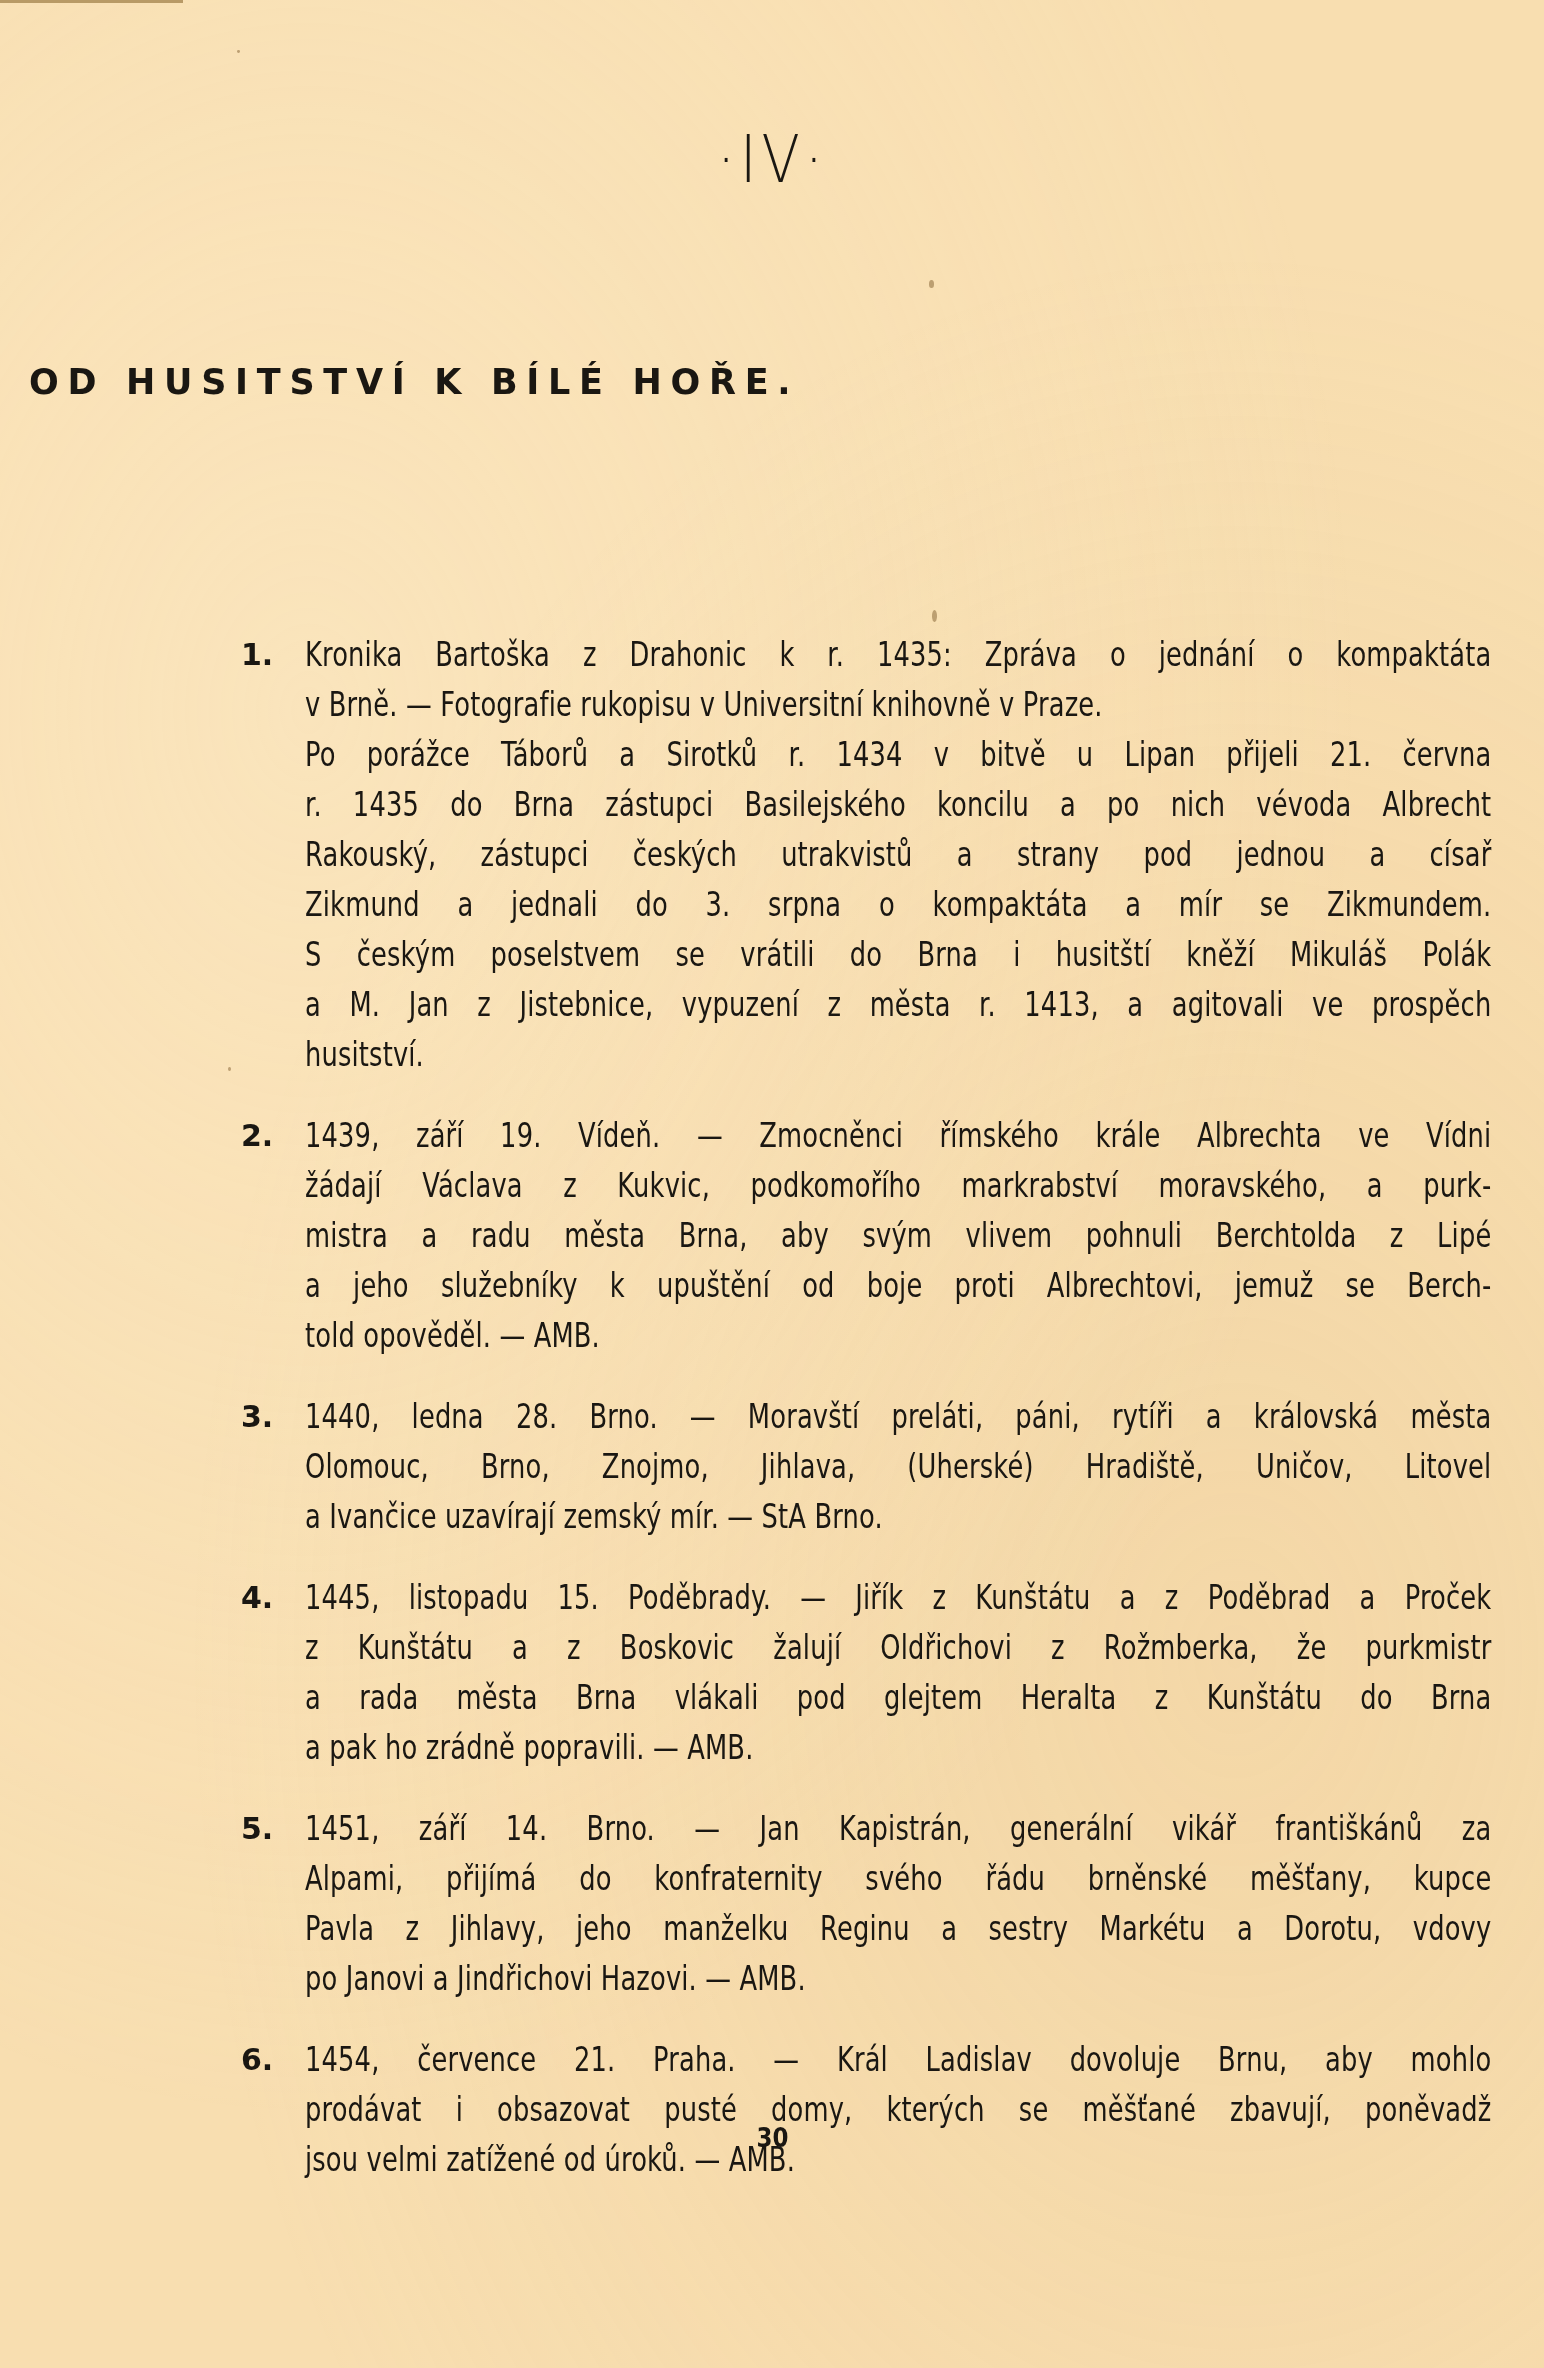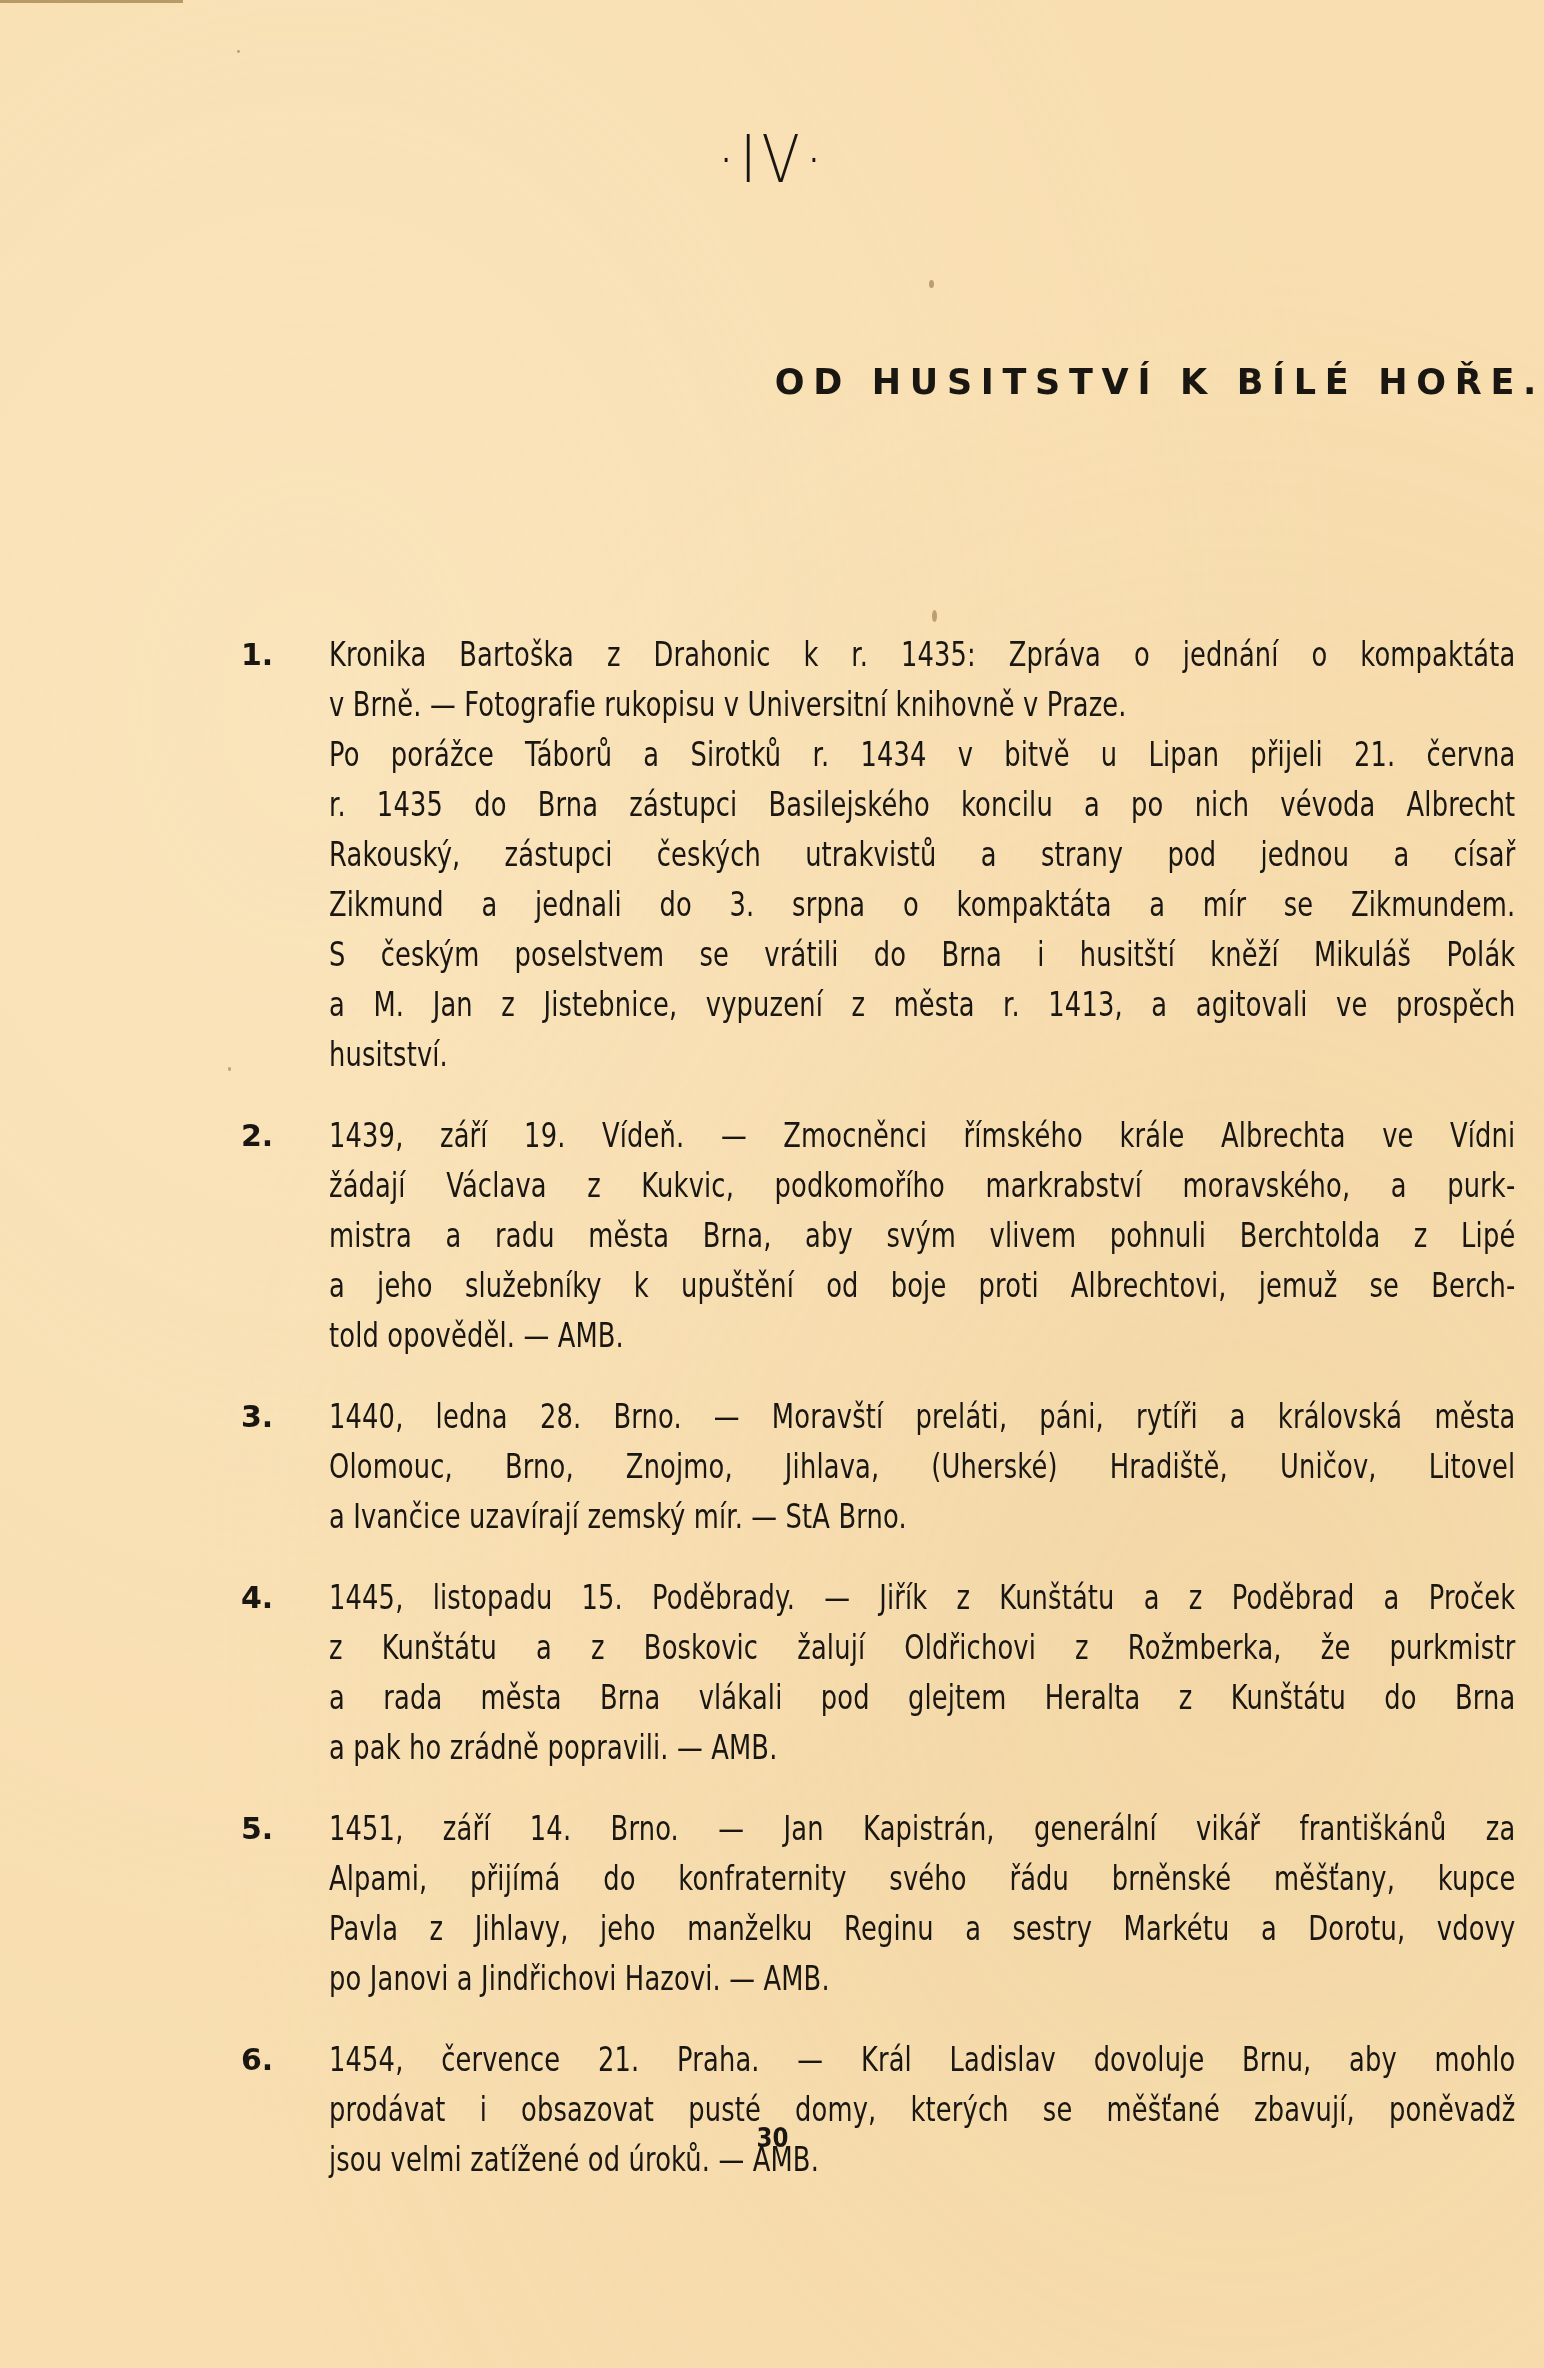--- a/index.html
+++ b/index.html
@@ -32,21 +32,21 @@
       font-size: 66px;
       font-weight: 300;
       letter-spacing: 5.8px;
       font-family: "DejaVu Sans", sans-serif;
       transform: scaleX(0.85);
     }
     .chapter-title {
       position: absolute;
       top: 362px;
       left: 0; width: 1545px;
-      text-align: right;
+      text-align: left;
       font-size: 35px;
       font-weight: bold;
       letter-spacing: 8.7px;
       font-family: "DejaVu Sans", sans-serif;
       padding-left: 29px;
       box-sizing: border-box;
     }
     .entries {
       position: absolute;
       left: 241px;
@@ -59,21 +59,21 @@
     }
     .entry-number {
       position: absolute;
       left: 0;
       top: 0;
       font-weight: bold;
       font-size: 30px;
       line-height: 50px;
     }
     .entry-body {
-      margin-left: 88px;
+      margin-left: 64px;
     }
     .line {
       display: block;
       white-space: nowrap;
       font-size: 33px;
       line-height: 50px;
       transform: scaleX(0.78);
       transform-origin: left center;
       width: 1521px;
       text-align: justify;

